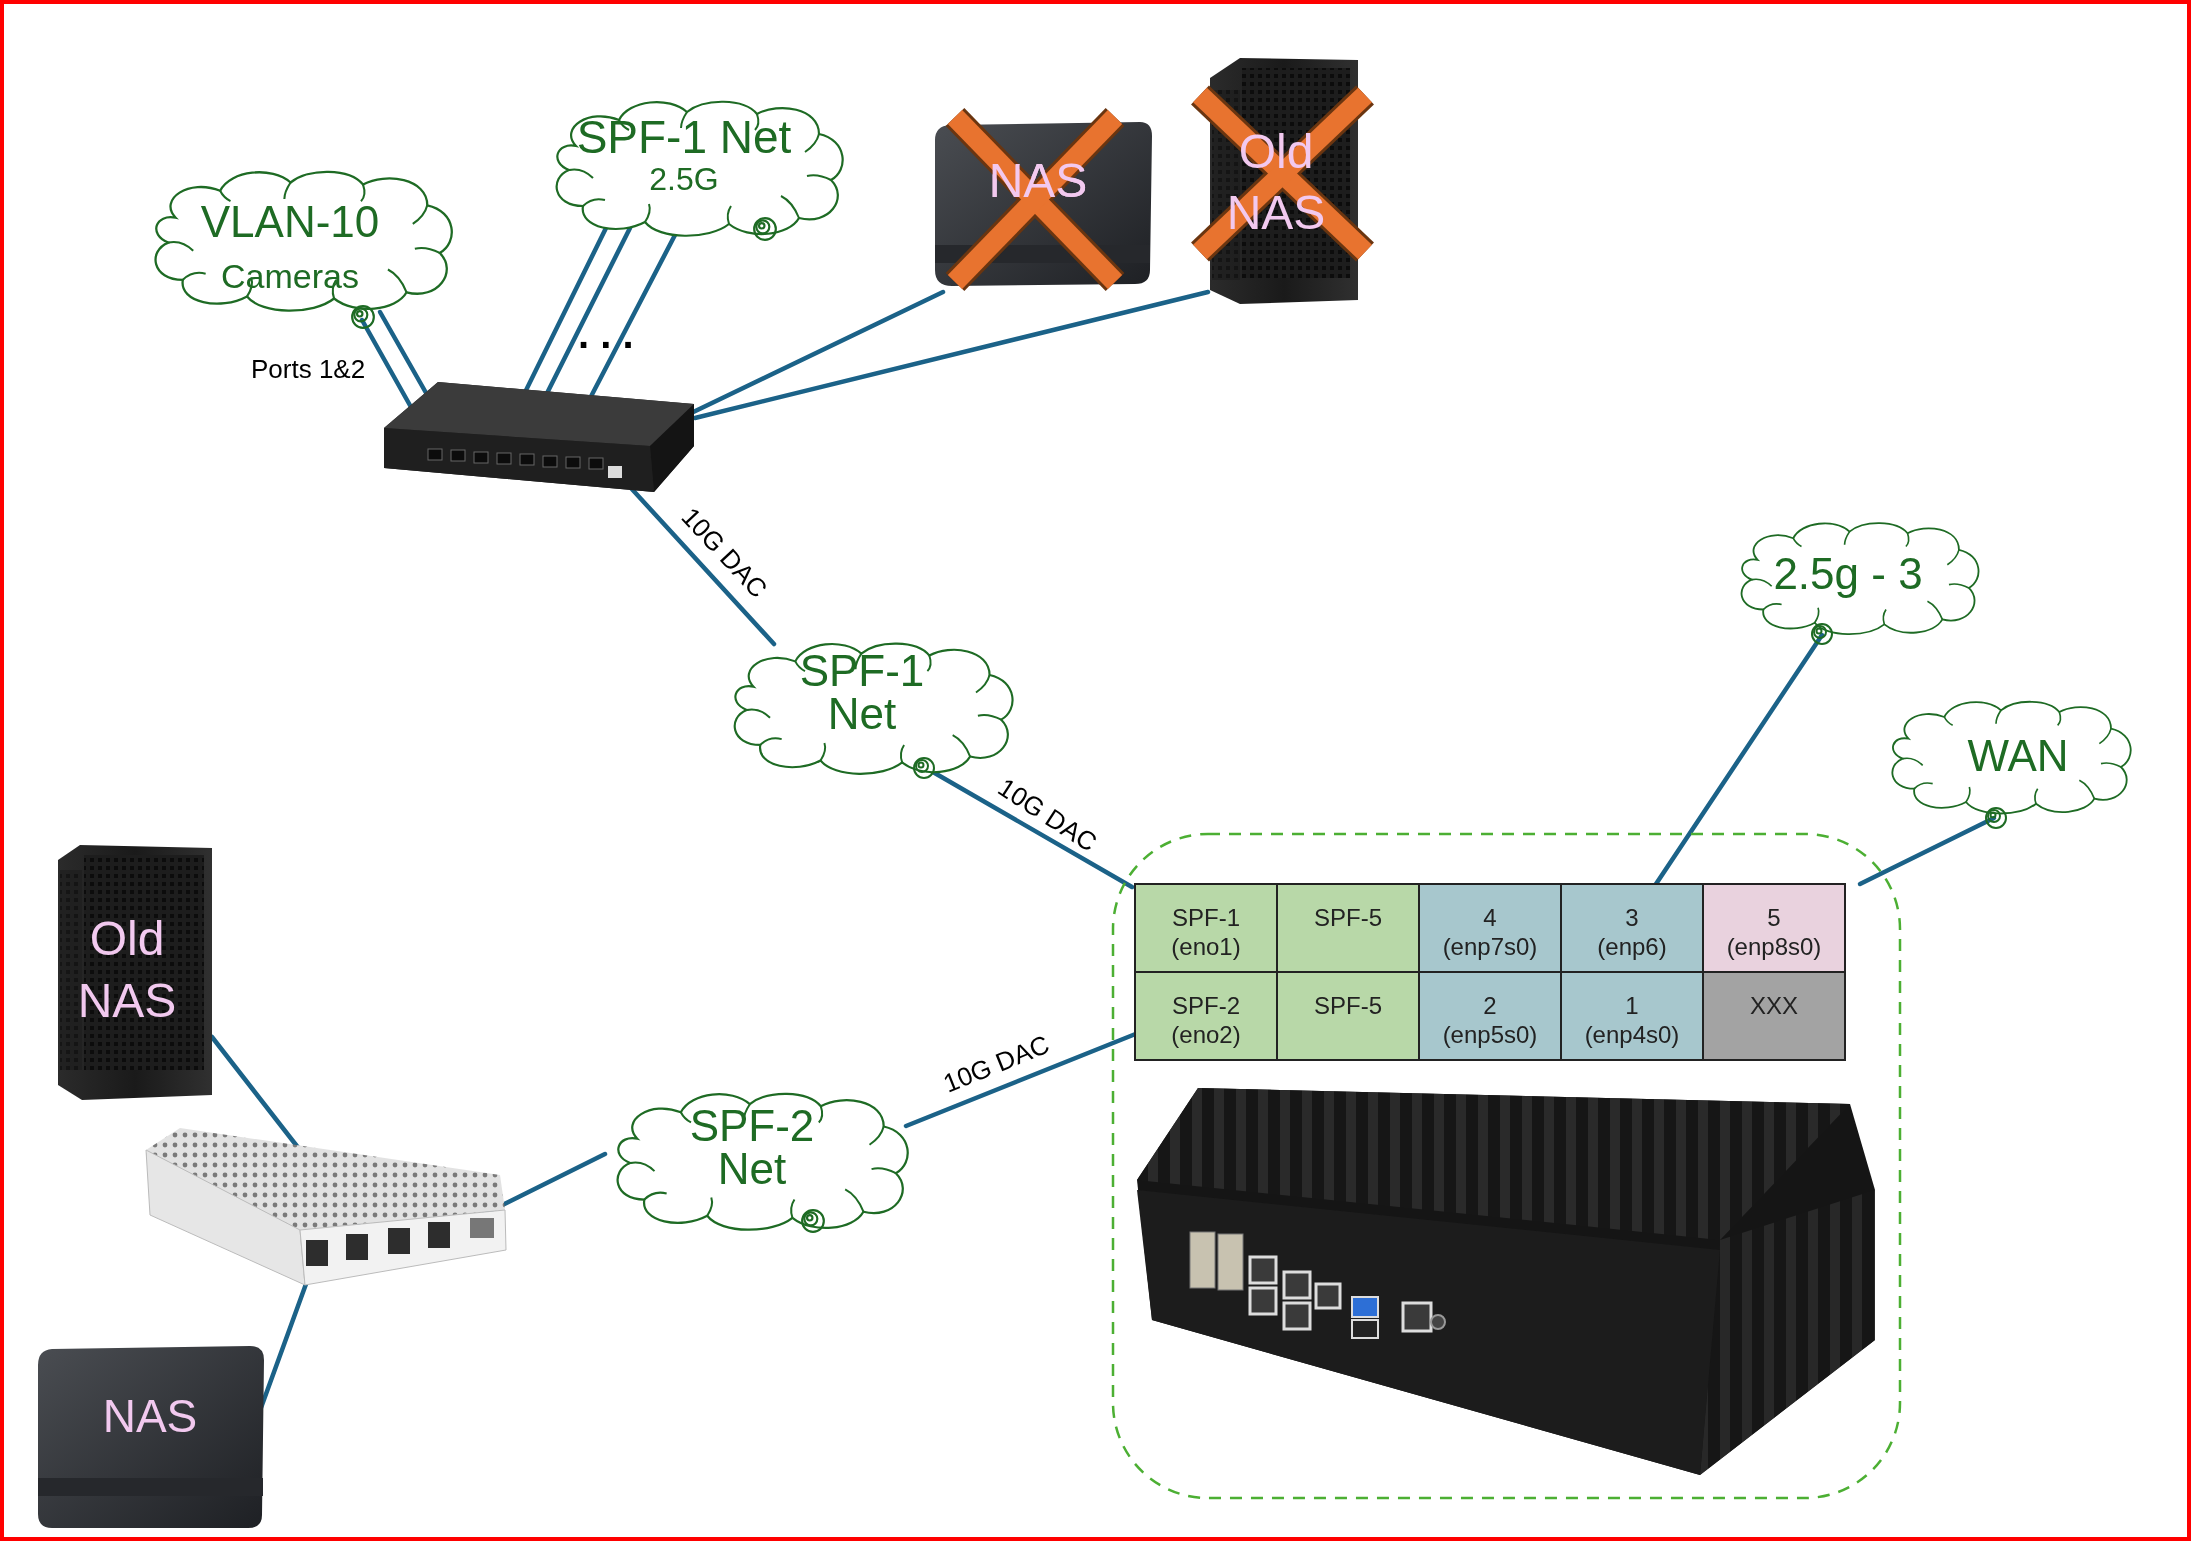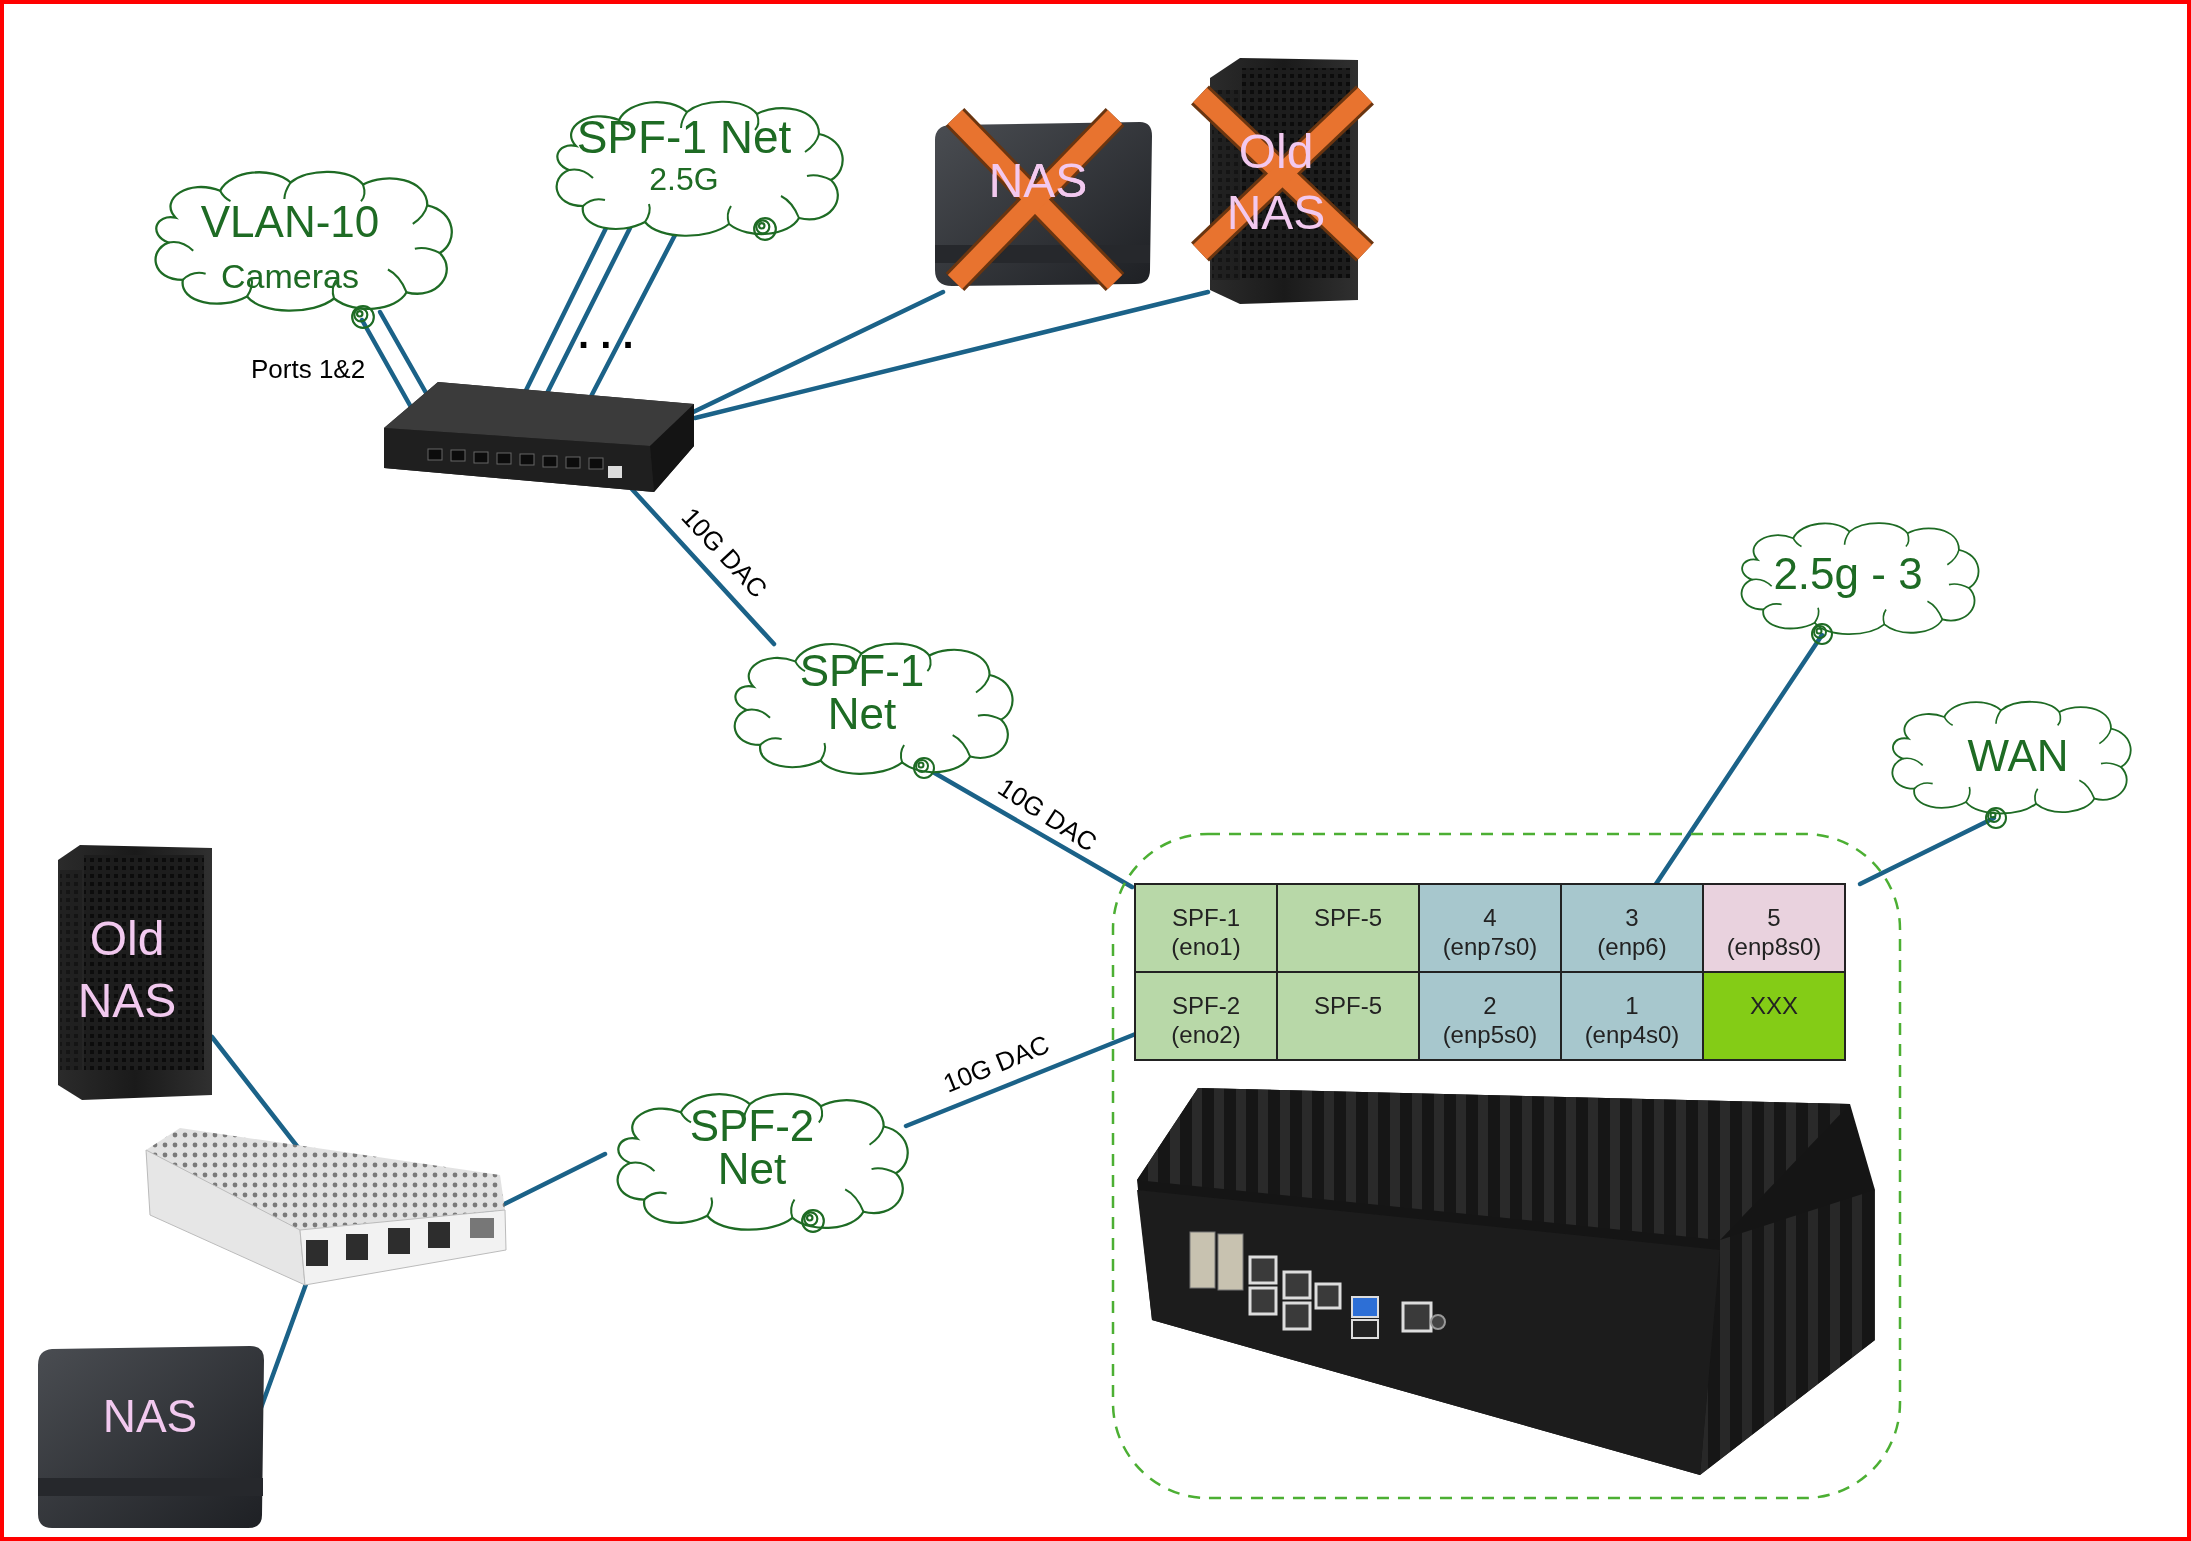--- a/index.html
+++ b/index.html
@@ -7,21 +7,21 @@
   #frame { position: absolute; left: 0; top: 0; width: 2183px; height: 1533px; border: 4px solid #ff0000; }
   svg#diagram { position: absolute; left: 0; top: 0; }
   .cloud-text { fill: #1e6b24; font-family: "Liberation Sans", sans-serif; text-anchor: middle; }
   .device-label { fill: #f2c9ef; font-family: "Liberation Sans", sans-serif; text-anchor: middle; }
   .link-label { fill: #000; font-family: "Liberation Sans", sans-serif; font-size: 26px; }
   .port-table { position: absolute; left: 1134px; top: 883px; border-collapse: collapse; font-family: "Liberation Sans", sans-serif; }
   .port-table td { width: 142px; height: 88px; border: 2px solid #222; text-align: center; vertical-align: top; padding-top: 18px; box-sizing: border-box; font-size: 24px; color: #222; line-height: 29px; }
   .port-table td.sfp { background: #b8d8a8; }
   .port-table td.lan { background: #a7c7cd; }
   .port-table td.wan { background: #e9d2de; }
-  .port-table td.none { background: #84cc16; }
+  .port-table td.none { background: #a3a3a3; }
   .port-table span { display: block; }
 </style>
 </head>
 <body>
 
 <div id="frame"></div>
 
 <svg id="diagram" width="2191" height="1541" viewBox="0 0 2191 1541">
   <defs>
     <symbol id="cloud" viewBox="0 0 300 140">

